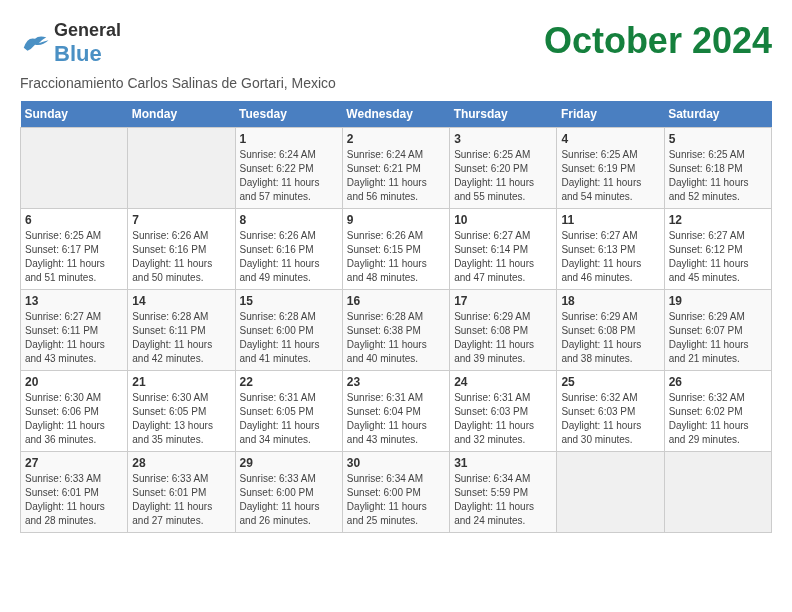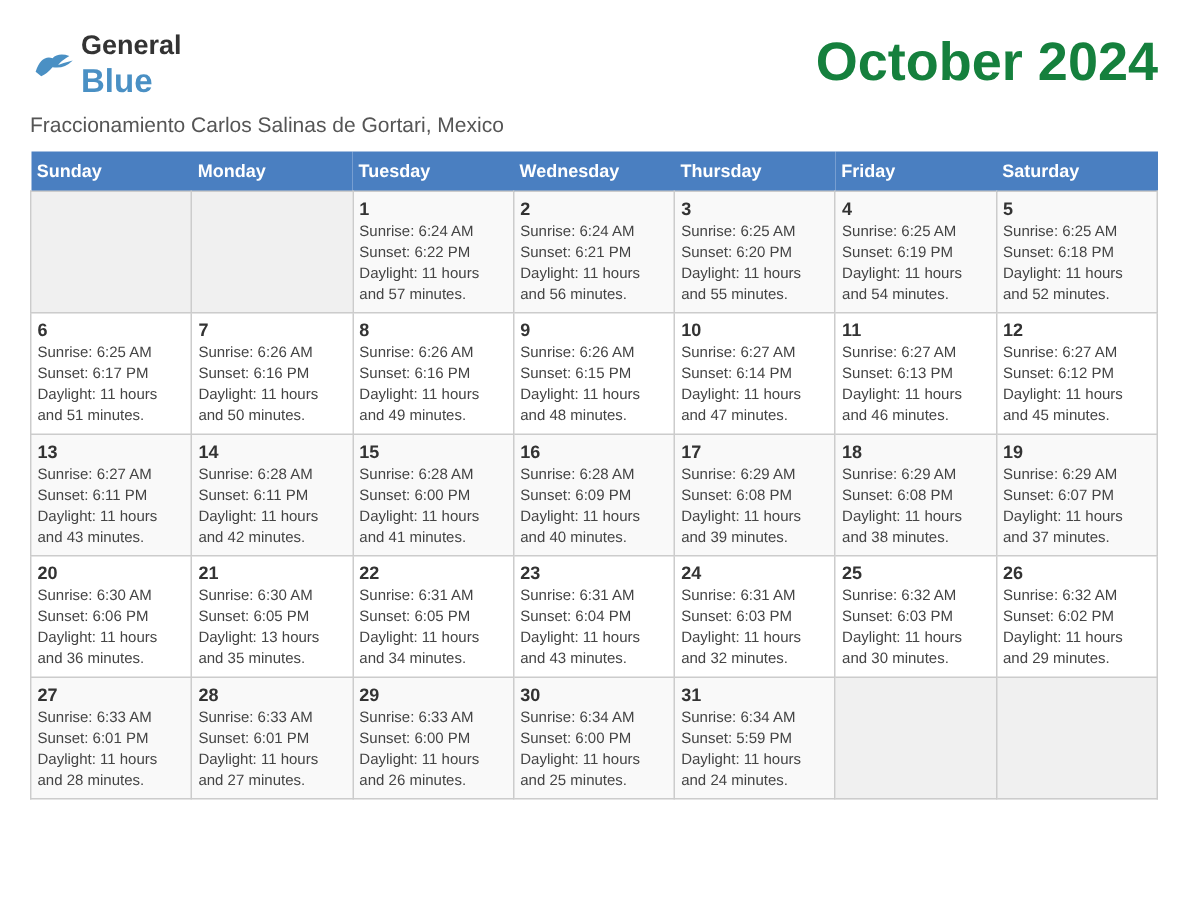--- a/index.html
+++ b/index.html
@@ -233,21 +233,21 @@
         <div class="day-info">
           <span>Sunrise: 6:28 AM</span><br>
           <span>Sunset: 6:00 PM</span><br>
           <span>Daylight: 11 hours and 41 minutes.</span>
         </div>
         </td>
         <td>
           <span class="day-number">16</span>
         <div class="day-info">
           <span>Sunrise: 6:28 AM</span><br>
-          <span>Sunset: 6:09 PM</span><br>
+          <span>Sunset: 6:38 PM</span><br>
           <span>Daylight: 11 hours and 40 minutes.</span>
         </div>
         </td>
         <td>
           <span class="day-number">17</span>
         <div class="day-info">
           <span>Sunrise: 6:29 AM</span><br>
           <span>Sunset: 6:08 PM</span><br>
           <span>Daylight: 11 hours and 39 minutes.</span>
         </div>
@@ -258,21 +258,21 @@
           <span>Sunrise: 6:29 AM</span><br>
           <span>Sunset: 6:08 PM</span><br>
           <span>Daylight: 11 hours and 38 minutes.</span>
         </div>
         </td>
         <td>
           <span class="day-number">19</span>
         <div class="day-info">
           <span>Sunrise: 6:29 AM</span><br>
           <span>Sunset: 6:07 PM</span><br>
-          <span>Daylight: 11 hours and 37 minutes.</span>
+          <span>Daylight: 11 hours and 21 minutes.</span>
         </div>
         </td>
       </tr>
       <tr>
         <td>
           <span class="day-number">20</span>
         <div class="day-info">
           <span>Sunrise: 6:30 AM</span><br>
           <span>Sunset: 6:06 PM</span><br>
           <span>Daylight: 11 hours and 36 minutes.</span>

